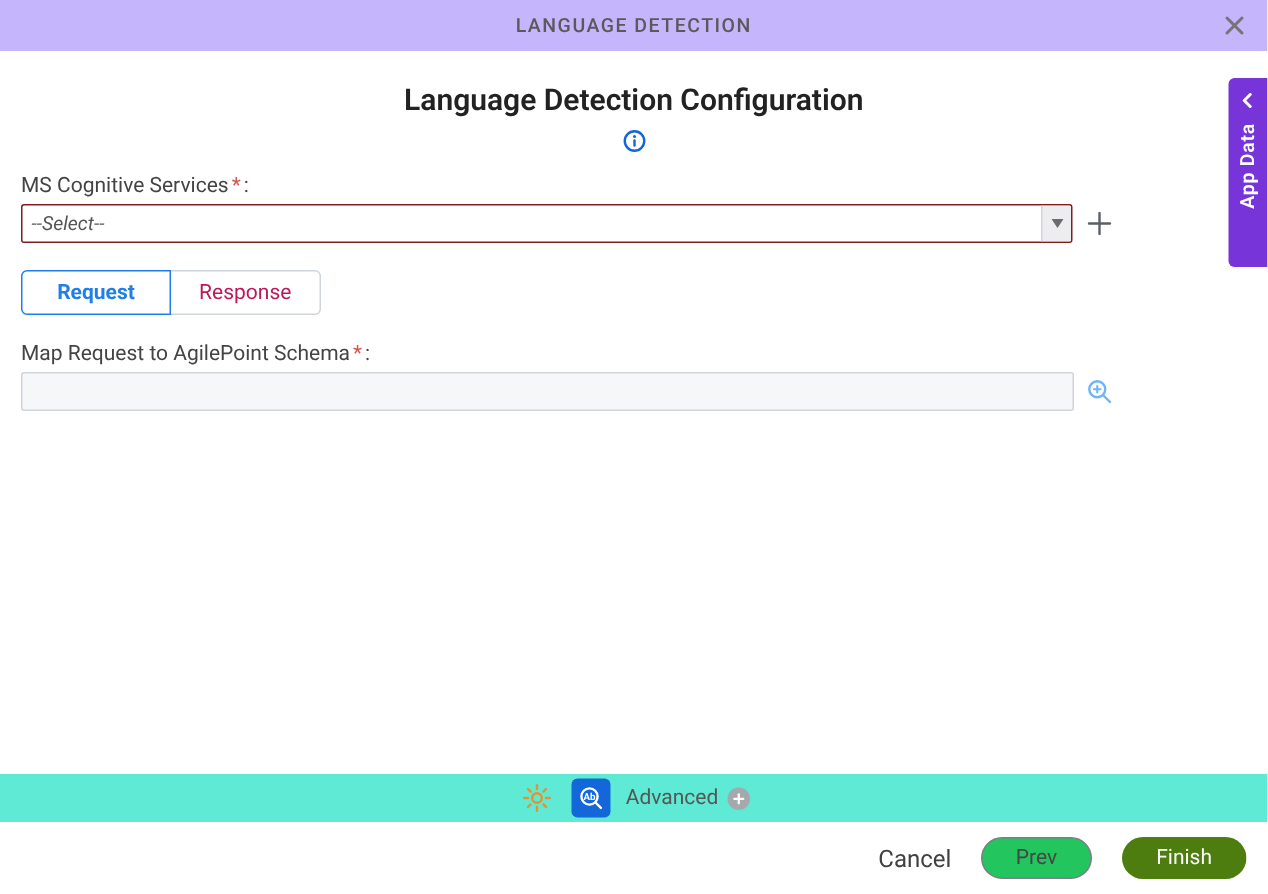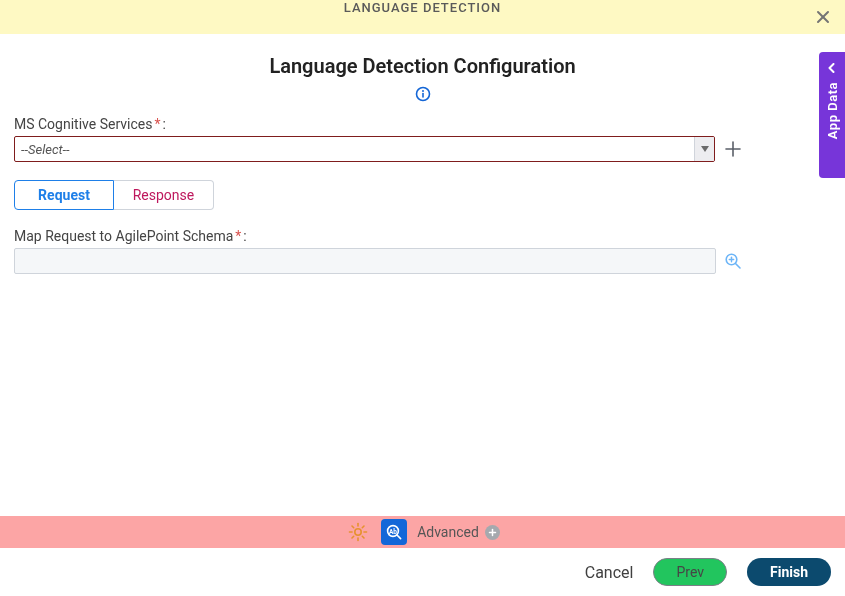--- a/index.html
+++ b/index.html
@@ -15,22 +15,23 @@
       background: #fff;
       width: 845px;
       height: 596px;
       overflow: hidden;
       position: relative;
     }
 
     
     .header {
       height: 34px;
-      background: #fef9c3;
-      display: flex;
+      background: #c4b5fd;
+      display: flex;
+      align-items: center;
       position: relative;
     }
     .header-title {
       flex: 1;
       text-align: center;
       color: #5a5a5a;
       font-size: 13px;
       letter-spacing: 1px;
       font-weight: 500;
     }
@@ -217,21 +218,21 @@
       letter-spacing: 0.5px;
     }
 
     
     .bottom-bar {
       position: absolute;
       left: 0;
       right: 0;
       bottom: 48px;
       height: 32px;
-      background: #fca5a5;
+      background: #5eead4;
       display: flex;
       align-items: center;
       justify-content: center;
       gap: 10px;
     }
     .bottom-icon {
       width: 26px;
       height: 26px;
       border-radius: 4px;
       display: flex;
@@ -289,23 +290,23 @@
       justify-content: center;
       cursor: pointer;
       border: 1px solid transparent;
     }
     .btn-secondary {
       border: 1px solid #7b7f87;
       color: #464646;
       background: #22c55e;
     }
     .btn-primary {
-      background: #0c4a6e;
+      background: #4d7c0f;
       color: #fff;
-      font-weight: 700;
+      font-weight: 400;
     }
   </style>
 </head>
 <body>
 
 <div class="header">
   <div class="header-title">LANGUAGE DETECTION</div>
   <div class="close-icon">
     <svg width="14" height="14" viewBox="0 0 14 14">
       <line x1="2" y1="2" x2="12" y2="12" stroke-width="2" stroke-linecap="round"></line>

